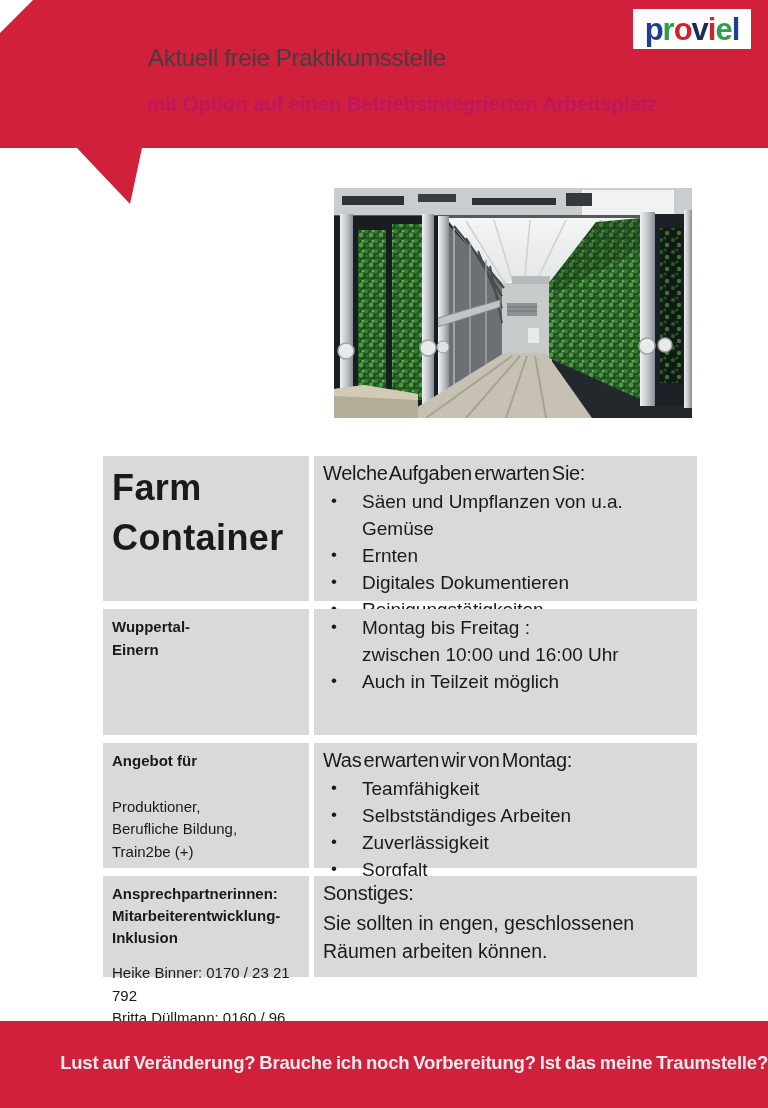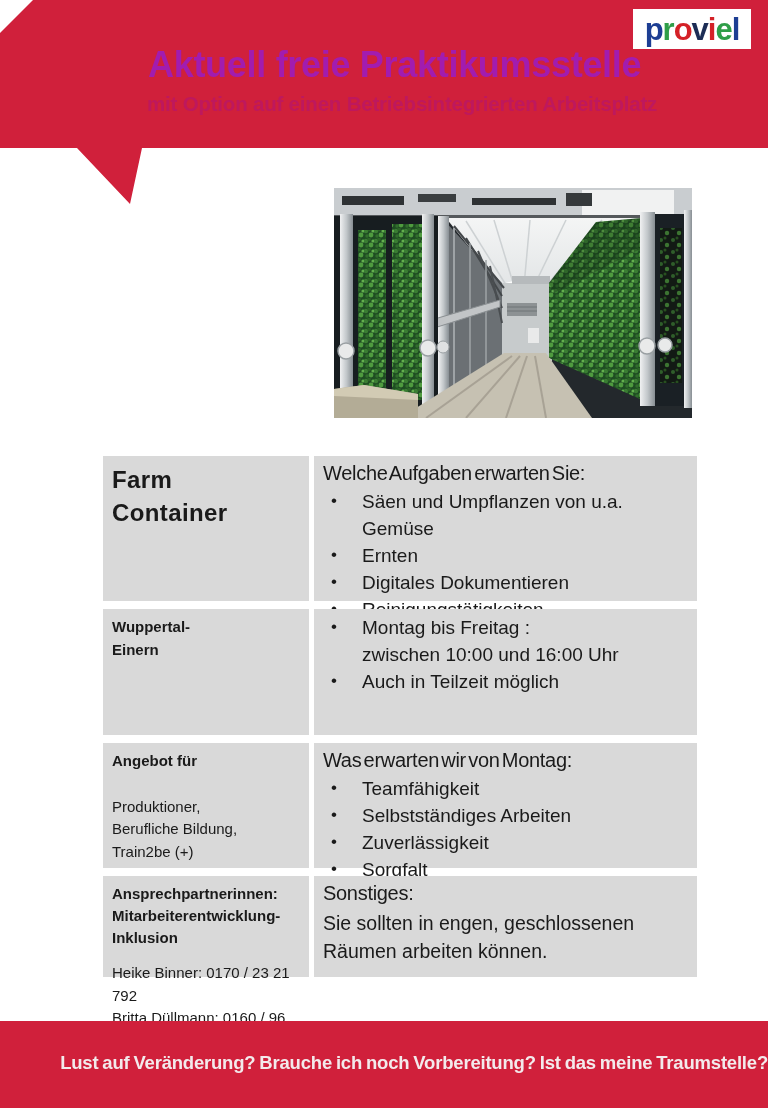--- a/index.html
+++ b/index.html
@@ -7,22 +7,22 @@
     position:relative; width:768px; height:1108px; background:#ffffff;
     font-family:"Liberation Sans", sans-serif; overflow:hidden; color:#1a1a1a;
   }
 
   
   .red-band {
     position:absolute; left:0; top:0; width:768px; height:210px; background:#d0203b;
     clip-path: polygon(33px 0, 768px 0, 768px 148px, 142px 148px, 130px 204px, 77px 148px, 0 148px, 0 33px);
   }
   .hdr-title {
-    position:absolute; left:148px; top:44px; color:#a21caf;
-    font-size:36px; font-weight:bold; letter-spacing:-0.3px;
+    position:absolute; left:148px; top:44px; color:#404040;
+    font-size:24px; font-weight:normal; letter-spacing:-0.3px;
   }
   .hdr-subtitle {
     position:absolute; left:147px; top:92px; color:#be185d;
     font-size:20.5px; font-weight:bold; letter-spacing:-0.2px;
   }
   .logo-box {
     position:absolute; left:633px; top:9px; width:118px; height:40px; background:#ffffff;
     display:flex; align-items:center; justify-content:center;
     font-weight:bold; font-size:31px; letter-spacing:-1px; line-height:1;
   }
@@ -34,21 +34,21 @@
   
   .info-table {
     position:absolute; left:103px; top:456px; width:594px;
     display:grid; grid-template-columns:206px 383px; column-gap:5px;
     grid-template-rows:145px 126px 125px 101px; row-gap:8px;
   }
   .cell { background:#d9d9d9; box-sizing:border-box; }
   .cell.left  { padding:7px 8px 0 9px; }
   .cell.right { padding:3px 8px 0 8px; }
 
-  .farm-title  { font-size:24px; font-weight:bold; line-height:1.38; letter-spacing:0.4px; white-space:pre-line; }
+  .farm-title  { font-size:36px; font-weight:bold; line-height:1.38; letter-spacing:0.4px; white-space:pre-line; }
   .small-title { font-size:15px; font-weight:bold; line-height:1.5; white-space:pre-line; }
   .cell-label  { font-size:15px; font-weight:bold; line-height:1.45; }
   .cell-body   { font-size:15px; line-height:1.5; white-space:pre-line; }
   .gap-lg { margin-top:24px; }
   .gap-md { margin-top:14px; }
 
   .cell-heading {
     font-size:20px; font-weight:normal; letter-spacing:-0.3px; word-spacing:-3px;
     margin:2px 0 3px 1px; line-height:1.25;
   }

